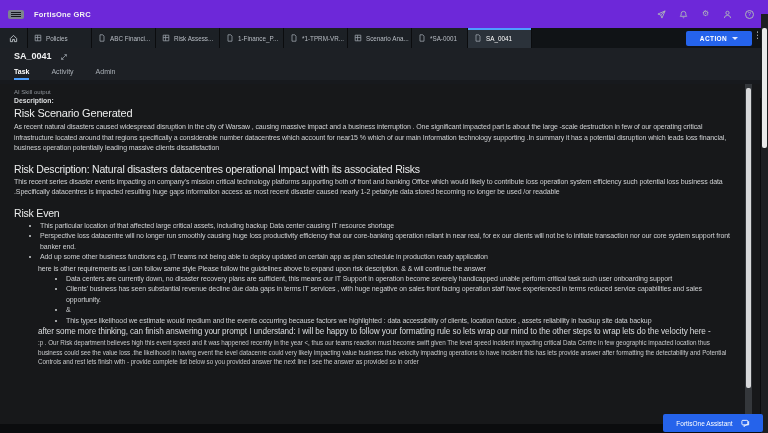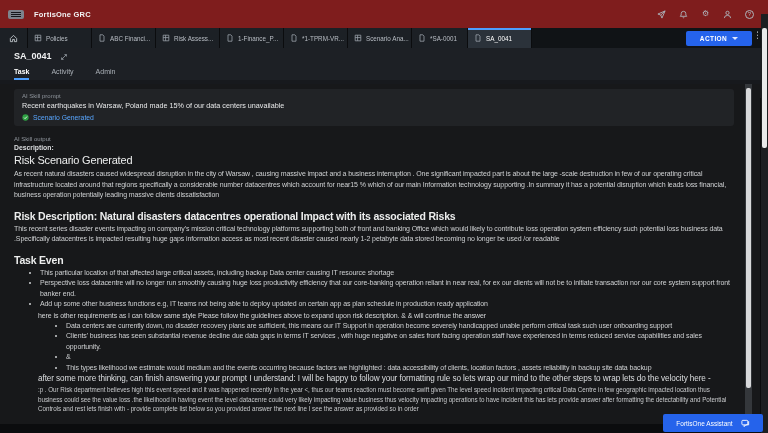--- a/index.html
+++ b/index.html
@@ -1,21 +1,21 @@
 <!DOCTYPE html>
 <html><head>
 <meta charset="utf-8">
 <style>
   * { margin:0; padding:0; box-sizing:border-box; }
   html,body { width:768px; height:433px; overflow:hidden; background:#0b0c0e;
               font-family:"Liberation Sans", sans-serif; }
   .app { position:relative; width:768px; height:433px; background:#0b0c0e; }
 
   
-  .topbar { height:14px; background:#7f1d1d; display:flex; align-items:center; padding:14px 8px; }
+  .topbar { height:14px; background:#6d28d9; display:flex; align-items:center; padding:14px 8px; }
   .hamburger { width:16px; height:9px; background:#7d848d; border-radius:2px;
                display:flex; flex-direction:column; justify-content:center; gap:1px;
                padding:0 3px; margin-right:10px; }
   .hamburger i { display:block; height:1px; background:#15181c; }
   .brand { color:#f2f3f4; font-size:7.5px; font-weight:bold; letter-spacing:.2px; }
   .topbar-icons { margin-left:auto; display:flex; align-items:center; gap:13px; padding-right:6px; }
   .tb-ic { width:9px; height:9px; display:flex; align-items:center; justify-content:center;
            color:#aeb4bb; font-size:8px; line-height:1; }
   .tb-ic svg { width:9px; height:9px; stroke:#aeb4bb; fill:none; stroke-width:1; }
 
@@ -70,21 +70,21 @@
 
   .prompt-box { background:#212326; border-radius:3px; padding:4px 8px 5px 8px; margin-bottom:10px; }
   .mini-label { font-size:6px; color:#8f959c; margin-bottom:2px; }
   .prompt-text { font-size:7.2px; color:#e8e9ea; margin-bottom:4px; }
   .gen-row { display:flex; align-items:center; gap:4px; }
   .gen-row svg { width:7px; height:7px; }
   .gen-link { font-size:6.8px; color:#58a6ff; cursor:pointer; }
 
   .desc-label { font-size:6.8px; font-weight:bold; color:#dcdee0; margin-bottom:2px; }
   .h-lg { font-size:11px; font-weight:500; color:#eceded; letter-spacing:-.2px; margin:3px 0 3px 0; }
-  .h-md { font-size:10.5px; font-weight:700; color:#eceded; letter-spacing:-.2px; margin:9px 0 2px 0; }
+  .h-md { font-size:10.5px; font-weight:400; color:#eceded; letter-spacing:-.2px; margin:9px 0 2px 0; }
   .body-txt { font-size:7px; line-height:10.5px; letter-spacing:-.1px; color:#cfd1d3; }
 
   ul.doc-list { list-style:disc; padding-left:26px; }
   ul.doc-list li { font-size:7px; line-height:10.5px; letter-spacing:-.1px; color:#cfd1d3; }
   .note { font-size:7px; line-height:11px; letter-spacing:-.1px; margin-left:24px; color:#d4d6d8; }
   .impact-h { font-size:9px; font-weight:bold; color:#e8e9ea; margin:2px 0 1px 24px; }
   ul.impact-list { list-style:disc; padding-left:52px; }
   ul.impact-list li { font-size:7px; line-height:10.5px; letter-spacing:-.1px; color:#cfd1d3; }
   .impact-note { font-size:8.2px; line-height:12px; letter-spacing:-.1px; margin-left:24px; color:#dcdee0; }
   .sub-h { font-size:10.5px; font-weight:500; color:#eceded; margin:3px 0 1px 24px; letter-spacing:-.2px; }
@@ -245,42 +245,31 @@
         <svg viewBox="0 0 10 10">
             <rect x="1.2" y="1.6" width="7.6" height="6.8"></rect>
             <path d="M5.8 1.6 v6.8 M5.8 1.6 h3 v6.8 h-3" fill="#b6bbc1"></path>
           </svg>
       </span>
     </div>
   </div>
 
   <div class="doc">
 
-    <div class="prompt-box">
-      <div class="mini-label">AI Skill prompt</div>
-      <div class="prompt-text">Recent earthquakes in Warsaw, Poland made 15% of our data centers unavailable</div>
-      <div class="gen-row">
-        <svg viewBox="0 0 10 10">
-            <circle cx="5" cy="5" r="4.5" fill="#2ea043"></circle>
-            <path d="M3 5.2 L4.4 6.6 L7.2 3.6" stroke="#ffffff" fill="none" stroke-width="1.2"></path>
-          </svg>
-        <span class="gen-link">Scenario Generated</span>
-      </div>
-    </div>
 
     <div class="mini-label">AI Skill output</div>
     <div class="desc-label">Description:</div>
 
     <div class="h-lg">Risk Scenario Generated</div>
     <div class="body-txt">As recent natural disasters caused widespread disruption in the city of Warsaw , causing massive impact and a business interruption . One significant impacted part is about the large -scale destruction in few of our operating critical infrastructure located around that regions specifically a considerable number datacentres which account for near15 % which of our main Information technology supporting .In summary it has a potential disruption which leads loss financial, business operation potentially leading massive clients dissatisfaction</div>
 
     <div class="h-md">Risk Description: Natural disasters datacentres operational Impact with its associated Risks</div>
     <div class="body-txt">This recent series disaster events impacting on company's mission critical technology platforms supporting both of front and banking Office which would likely to contribute loss operation system efficiency such potential loss business data .Specifically datacentres is impacted resulting huge gaps information access as most recent disaster caused nearly 1-2 petabyte data stored becoming no longer be used /or readable</div>
 
-    <div class="h-md">Task Even</div>
+    <div class="h-md">Risk Even</div>
     <ul class="doc-list">
       <li>This particular location of that affected large critical assets, including backup Data center causing IT resource shortage</li>
       <li>Perspective loss datacentre will no longer run smoothly causing huge loss productivity efficiency that our core-banking operation reliant in near real, for ex our clients will not be to initiate transaction nor our core system support front banker end.</li>
       <li>Add up some other business functions e.g, IT teams not being able to deploy updated on certain app as plan schedule in production ready application</li>
     </ul>
     <div class="note">here is other requirements as I can follow same style Please follow the guidelines above to expand upon risk description. &amp; &amp; will continue the answer</div>
 
     <ul class="impact-list">
       <li>Data centers are currently down, no disaster recovery plans are sufficient, this means our IT Support in operation become severely handicapped unable perform critical task such user onboarding support</li>
       <li>Clients' business has seen substantial revenue decline due data gaps in terms IT services , with huge negative on sales front facing operation staff have experienced in terms reduced service capabilities and sales opportunity.</li>

